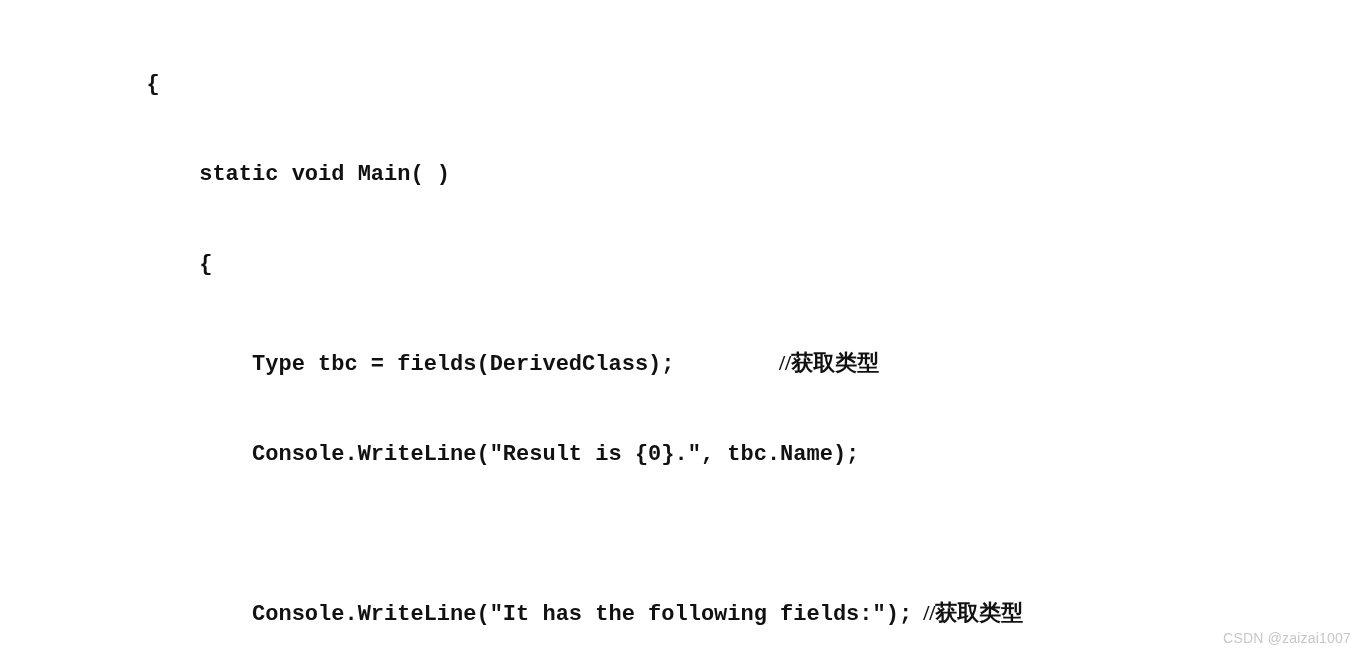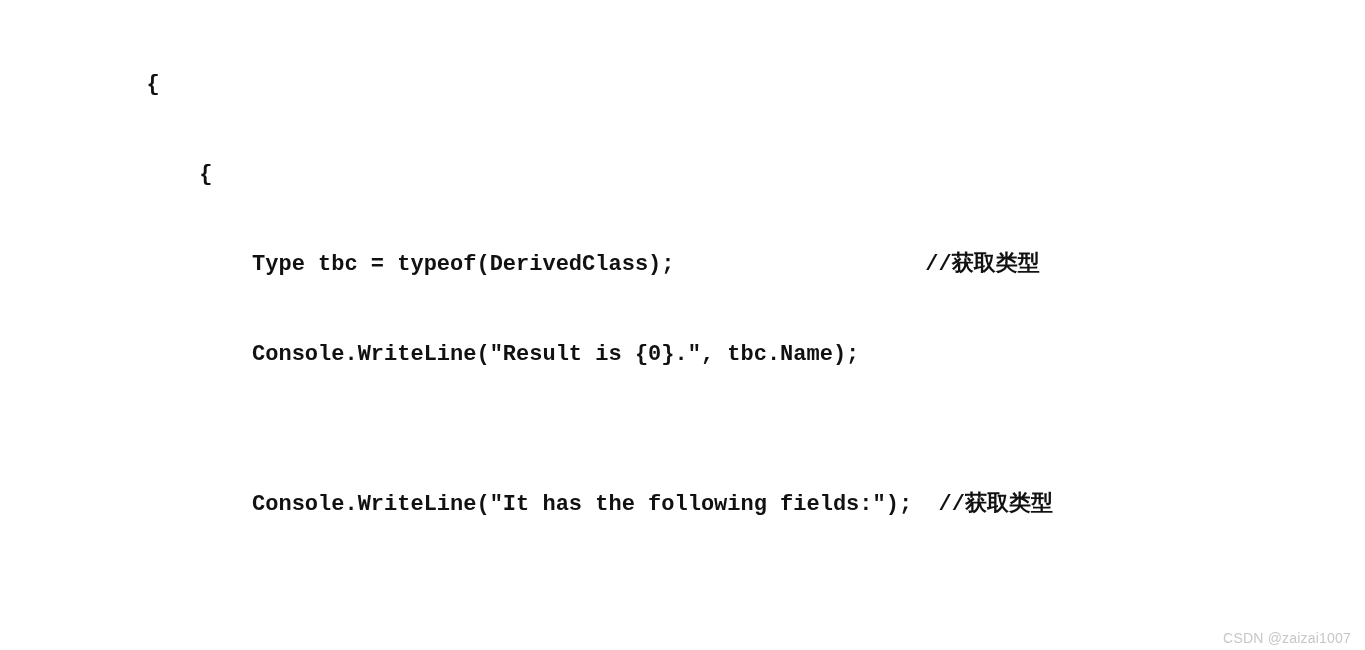--- a/index.html
+++ b/index.html
@@ -24,41 +24,43 @@
     font-weight: 600;
     font-size: 22px;
     line-height: 30px;
     white-space: pre;
     color: #111;
     margin-left: 120px;
   }
   .code-line { white-space: pre; }
   .comment-1 {
     display:inline-block;
-    font-family: Liberation Mono, monospace;
+    font-family: Liberation Serif, serif;
+    margin-top: 8px;
   }
   .watermark {
     position: absolute;
     right: 14px;
     bottom: 4px;
     font-size: 14px;
     color: #c7c7c7;
     font-family: "Microsoft YaHei","Segoe UI",sans-serif;
     letter-spacing: 0.2px;
   }
 </style>
 </head>
 <body>
 
 <div class="page">
 
   <div class="code-block">
     <div class="code-line">  {</div>
+    <div class="code-line">      static void Main( )</div>
     <div class="code-line">      {</div>
-    <div class="code-line"><span>          Type tbc = typeof(DerivedClass);</span><span class="comment-1">                   //获取类型</span></div>
+    <div class="code-line"><span>          Type tbc = fields(DerivedClass);</span><span class="comment-1">                   //获取类型</span></div>
     <div class="code-line">          Console.WriteLine("Result is {0}.", tbc.Name);</div>
     <div class="code-line"></div>
     <div class="code-line"><span>          Console.WriteLine("It has the following fields:");</span><span class="comment-1">  //获取类型</span></div>
     
     
     
     
     
     
   </div>

